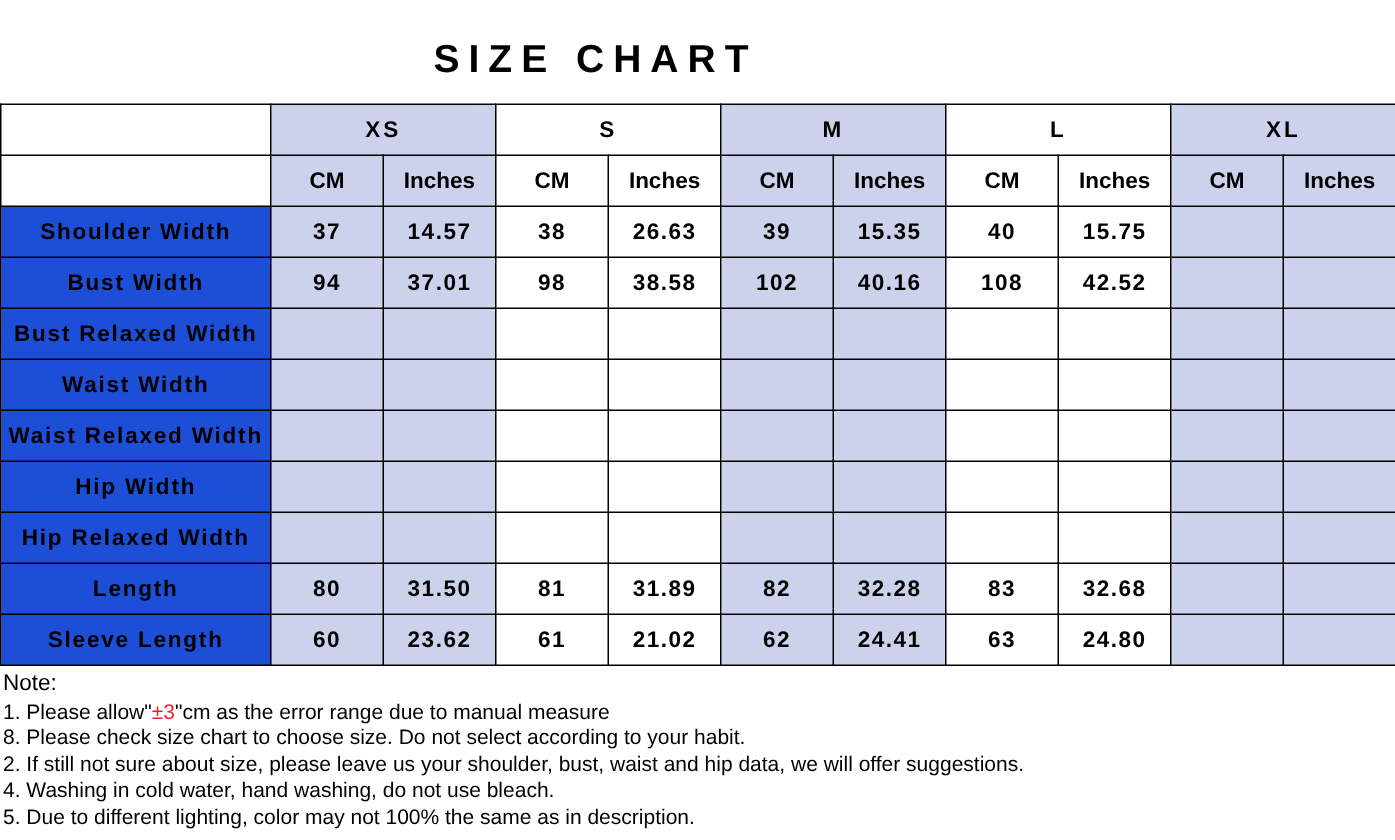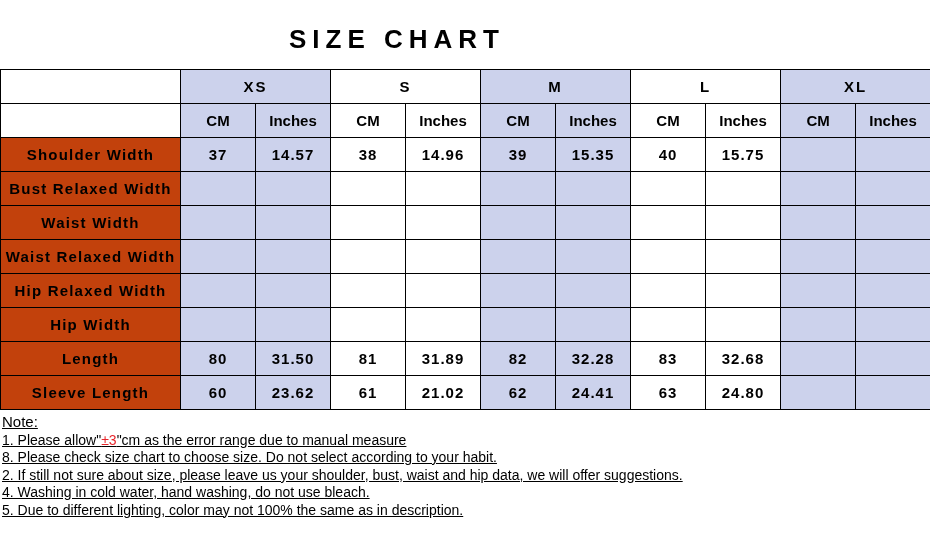--- a/index.html
+++ b/index.html
@@ -43,21 +43,21 @@
     font-weight: bold;
     padding: 0;
     font-family: "Liberation Sans", sans-serif;
   }
   td.rowlabel {
     text-align: left;
     padding-left: 5px;
     font-weight: normal;
     font-size: 15px;
     letter-spacing: 1.2px;
-    background: #c2410c;
+    background: #1d4ed8;
     border-left: none;
   }
   th.corner {
     background: #ffffff;
     border-left: none;
   }
   .shade {
     background: #ccd2ec;
   }
   .plain {
@@ -75,21 +75,20 @@
   td.val {
     font-size: 15px;
     letter-spacing: 1px;
   }
   .notes {
     padding-left: 2px;
     padding-top: 3px;
     font-size: 14px;
     line-height: 17.5px;
     font-family: "Liberation Sans", sans-serif;
-    text-decoration: underline;
   }
   .notes .note-title {
     font-size: 15px;
     font-weight: normal;
     padding-bottom: 1px;
   }
   .notes .note-line {
     white-space: nowrap;
   }
   .tol {
@@ -139,29 +138,42 @@
         <td class="unit shade">CM</td>
         <td class="unit shade">Inches</td>
       </tr>
     </thead>
     <tbody>
       <tr>
         <td class="rowlabel">Shoulder Width</td>
         <td class="val shade">37</td>
         <td class="val shade">14.57</td>
         <td class="val plain">38</td>
-        <td class="val plain">14.96</td>
+        <td class="val plain">26.63</td>
         <td class="val shade">39</td>
         <td class="val shade">15.35</td>
         <td class="val plain">40</td>
         <td class="val plain">15.75</td>
         <td class="val shade"></td>
         <td class="val shade"></td>
       </tr>
       <tr>
+        <td class="rowlabel">Bust Width</td>
+        <td class="val shade">94</td>
+        <td class="val shade">37.01</td>
+        <td class="val plain">98</td>
+        <td class="val plain">38.58</td>
+        <td class="val shade">102</td>
+        <td class="val shade">40.16</td>
+        <td class="val plain">108</td>
+        <td class="val plain">42.52</td>
+        <td class="val shade"></td>
+        <td class="val shade"></td>
+      </tr>
+      <tr>
         <td class="rowlabel">Bust Relaxed Width</td>
         <td class="val shade"></td>
         <td class="val shade"></td>
         <td class="val plain"></td>
         <td class="val plain"></td>
         <td class="val shade"></td>
         <td class="val shade"></td>
         <td class="val plain"></td>
         <td class="val plain"></td>
         <td class="val shade"></td>
@@ -187,34 +199,34 @@
         <td class="val plain"></td>
         <td class="val plain"></td>
         <td class="val shade"></td>
         <td class="val shade"></td>
         <td class="val plain"></td>
         <td class="val plain"></td>
         <td class="val shade"></td>
         <td class="val shade"></td>
       </tr>
       <tr>
+        <td class="rowlabel">Hip Width</td>
+        <td class="val shade"></td>
+        <td class="val shade"></td>
+        <td class="val plain"></td>
+        <td class="val plain"></td>
+        <td class="val shade"></td>
+        <td class="val shade"></td>
+        <td class="val plain"></td>
+        <td class="val plain"></td>
+        <td class="val shade"></td>
+        <td class="val shade"></td>
+      </tr>
+      <tr>
         <td class="rowlabel">Hip Relaxed Width</td>
-        <td class="val shade"></td>
-        <td class="val shade"></td>
-        <td class="val plain"></td>
-        <td class="val plain"></td>
-        <td class="val shade"></td>
-        <td class="val shade"></td>
-        <td class="val plain"></td>
-        <td class="val plain"></td>
-        <td class="val shade"></td>
-        <td class="val shade"></td>
-      </tr>
-      <tr>
-        <td class="rowlabel">Hip Width</td>
         <td class="val shade"></td>
         <td class="val shade"></td>
         <td class="val plain"></td>
         <td class="val plain"></td>
         <td class="val shade"></td>
         <td class="val shade"></td>
         <td class="val plain"></td>
         <td class="val plain"></td>
         <td class="val shade"></td>
         <td class="val shade"></td>

